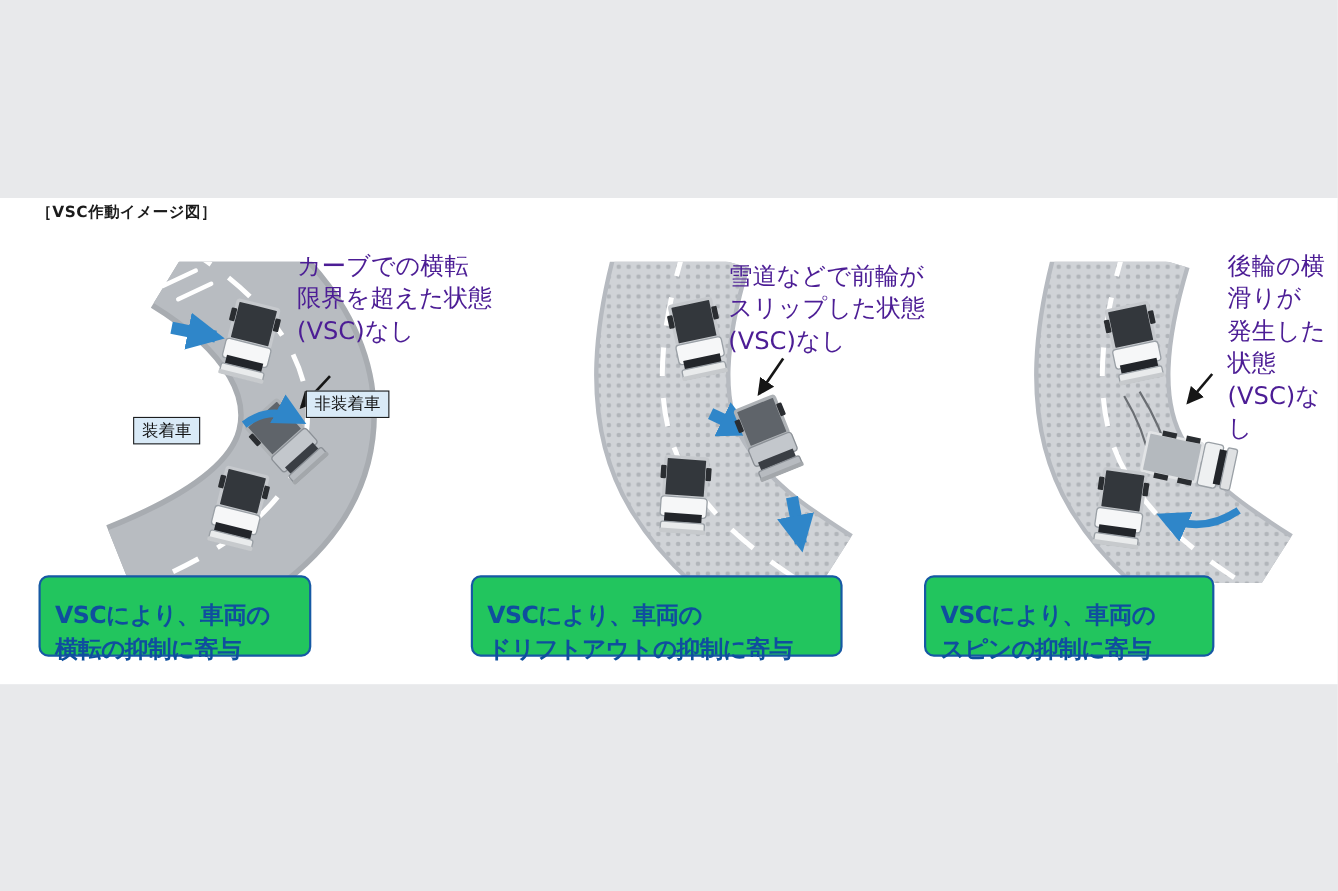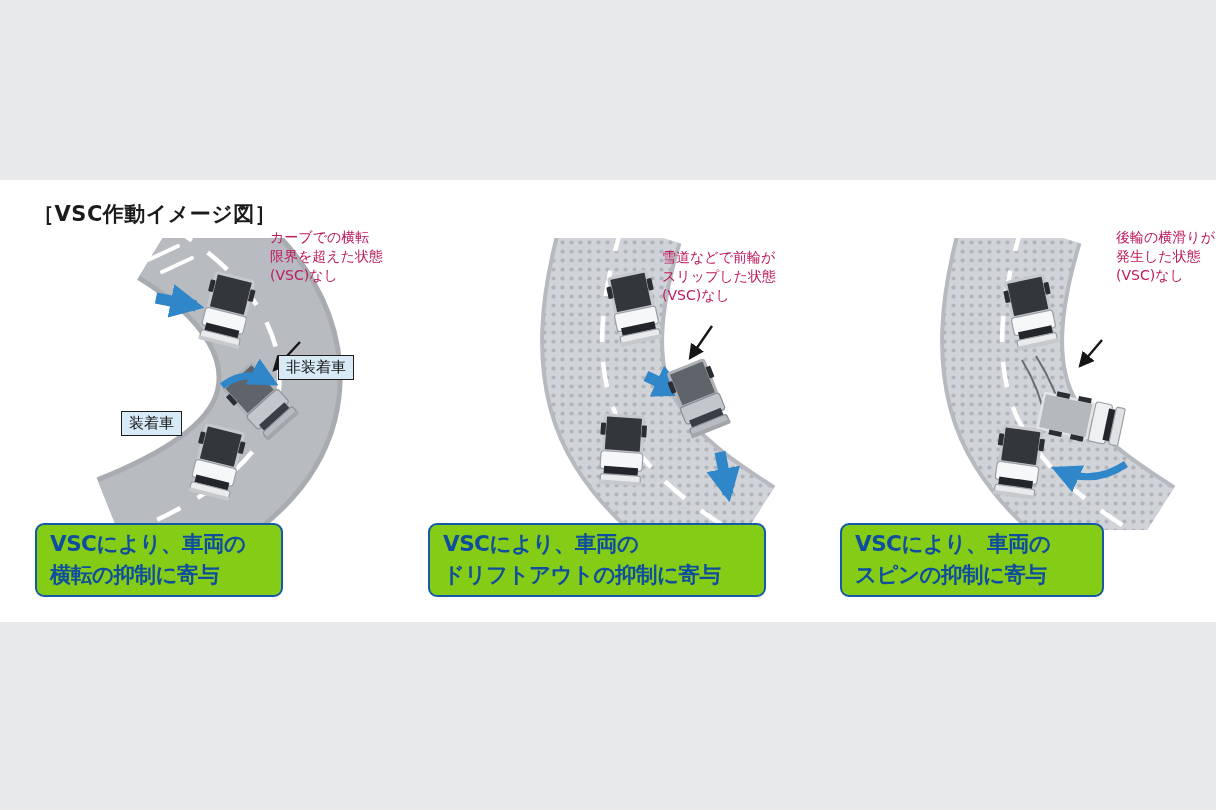--- a/index.html
+++ b/index.html
@@ -5,37 +5,37 @@
   html,body{margin:0;padding:0;}
   body{
     width:1216px;height:810px;overflow:hidden;
     background:#e8e9eb;
     font-family:"DejaVu Sans","Liberation Sans",sans-serif;
   }
   .stage{position:relative;width:1216px;height:810px;background:#e8e9eb;}
   .band{position:absolute;left:0;top:180px;width:1216px;height:442px;background:#ffffff;z-index:0;}
   .panel-svg{position:absolute;z-index:1;}
   .title{
-    position:absolute;left:33px;top:200px;z-index:5;
-    font-size:21px;font-weight:700;color:#1b1b1b;letter-spacing:0.5px;
+    position:absolute;left:33px;top:184px;z-index:5;
+    font-size:14px;font-weight:700;color:#1b1b1b;letter-spacing:0.5px;
   }
   .annotation{
     position:absolute;z-index:4;
-    font-size:14px;line-height:1.34;color:#be185d;white-space:pre-line;
+    font-size:22px;line-height:1.34;color:#4c1d95;white-space:pre-line;
   }
   .tag{
     position:absolute;z-index:4;
     font-size:15px;line-height:1;padding:4px 7px;
     background:#d9eaf7;border:1.6px solid #1d1d1d;color:#101010;
   }
   .caption{
     position:absolute;z-index:4;box-sizing:border-box;height:74px;
-    background:#84cc16;border:2.5px solid #1659a4;border-radius:9px;
+    background:#22c55e;border:2.5px solid #1659a4;border-radius:9px;
     color:#0f4e9e;font-weight:700;font-size:21.5px;line-height:1.42;
-    padding:4px 13px;white-space:pre-line;letter-spacing:-0.5px;
+    padding:20px 13px;white-space:pre-line;letter-spacing:-0.5px;
   }
 </style>
 </head>
 <body>
 
 <div class="stage">
 
   <div class="band"></div>
 
   <div class="title">［VSC作動イメージ図］</div>
@@ -128,28 +128,28 @@
     </g>
     <use href="#truck-f" transform="translate(246,184) rotate(-78)"></use>
     <path d="M 276,226 Q 244,248 208,232" fill="none" stroke="#2f86c9" stroke-width="7" marker-end="url(#mk-blue2)"></path>
     <use href="#truck-w" transform="translate(168,228) rotate(8)"></use>
     <line x1="252" y1="102" x2="230" y2="128" stroke="#161616" stroke-width="2.4" marker-end="url(#mk-black)"></line>
   </svg>
 
   <div class="annotation" style="left:270px;top:228px">カーブでの横転
 限界を超えた状態
 (VSC)なし</div>
-  <div class="annotation" style="left:662px;top:248px">雪道などで前輪が
+  <div class="annotation" style="left:662px;top:237px">雪道などで前輪が
 スリップした状態
 (VSC)なし</div>
   <div class="annotation" style="left:1116px;top:228px">後輪の横滑りが
 発生した状態
 (VSC)なし</div>
 
-  <div class="tag" style="left:121px;top:411px">装着車</div>
+  <div class="tag" style="left:121px;top:379px">装着車</div>
   <div class="tag" style="left:278px;top:355px">非装着車</div>
 
   <div class="caption" style="left:35px;top:523px;width:248px">VSCにより、車両の
 横転の抑制に寄与</div>
   <div class="caption" style="left:428px;top:523px;width:338px">VSCにより、車両の
 ドリフトアウトの抑制に寄与</div>
   <div class="caption" style="left:840px;top:523px;width:264px">VSCにより、車両の
 スピンの抑制に寄与</div>
 
 </div>

